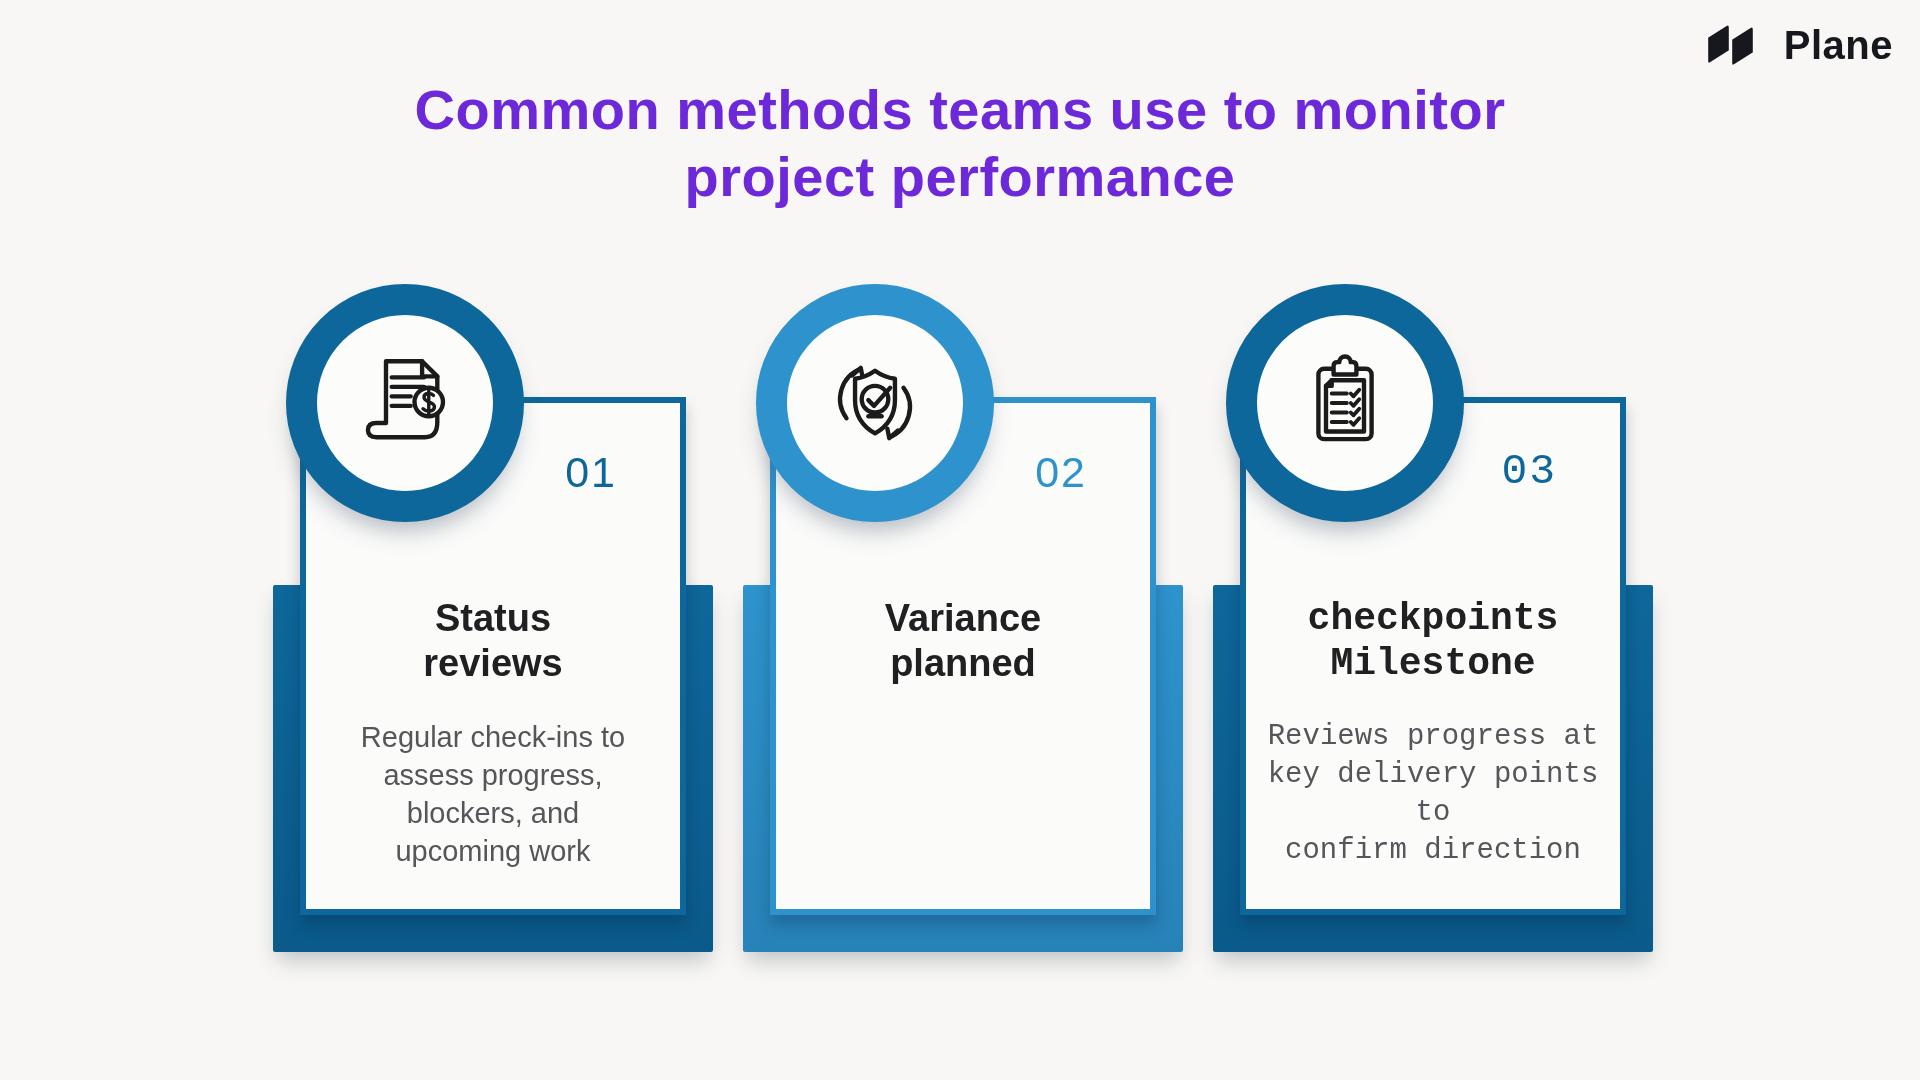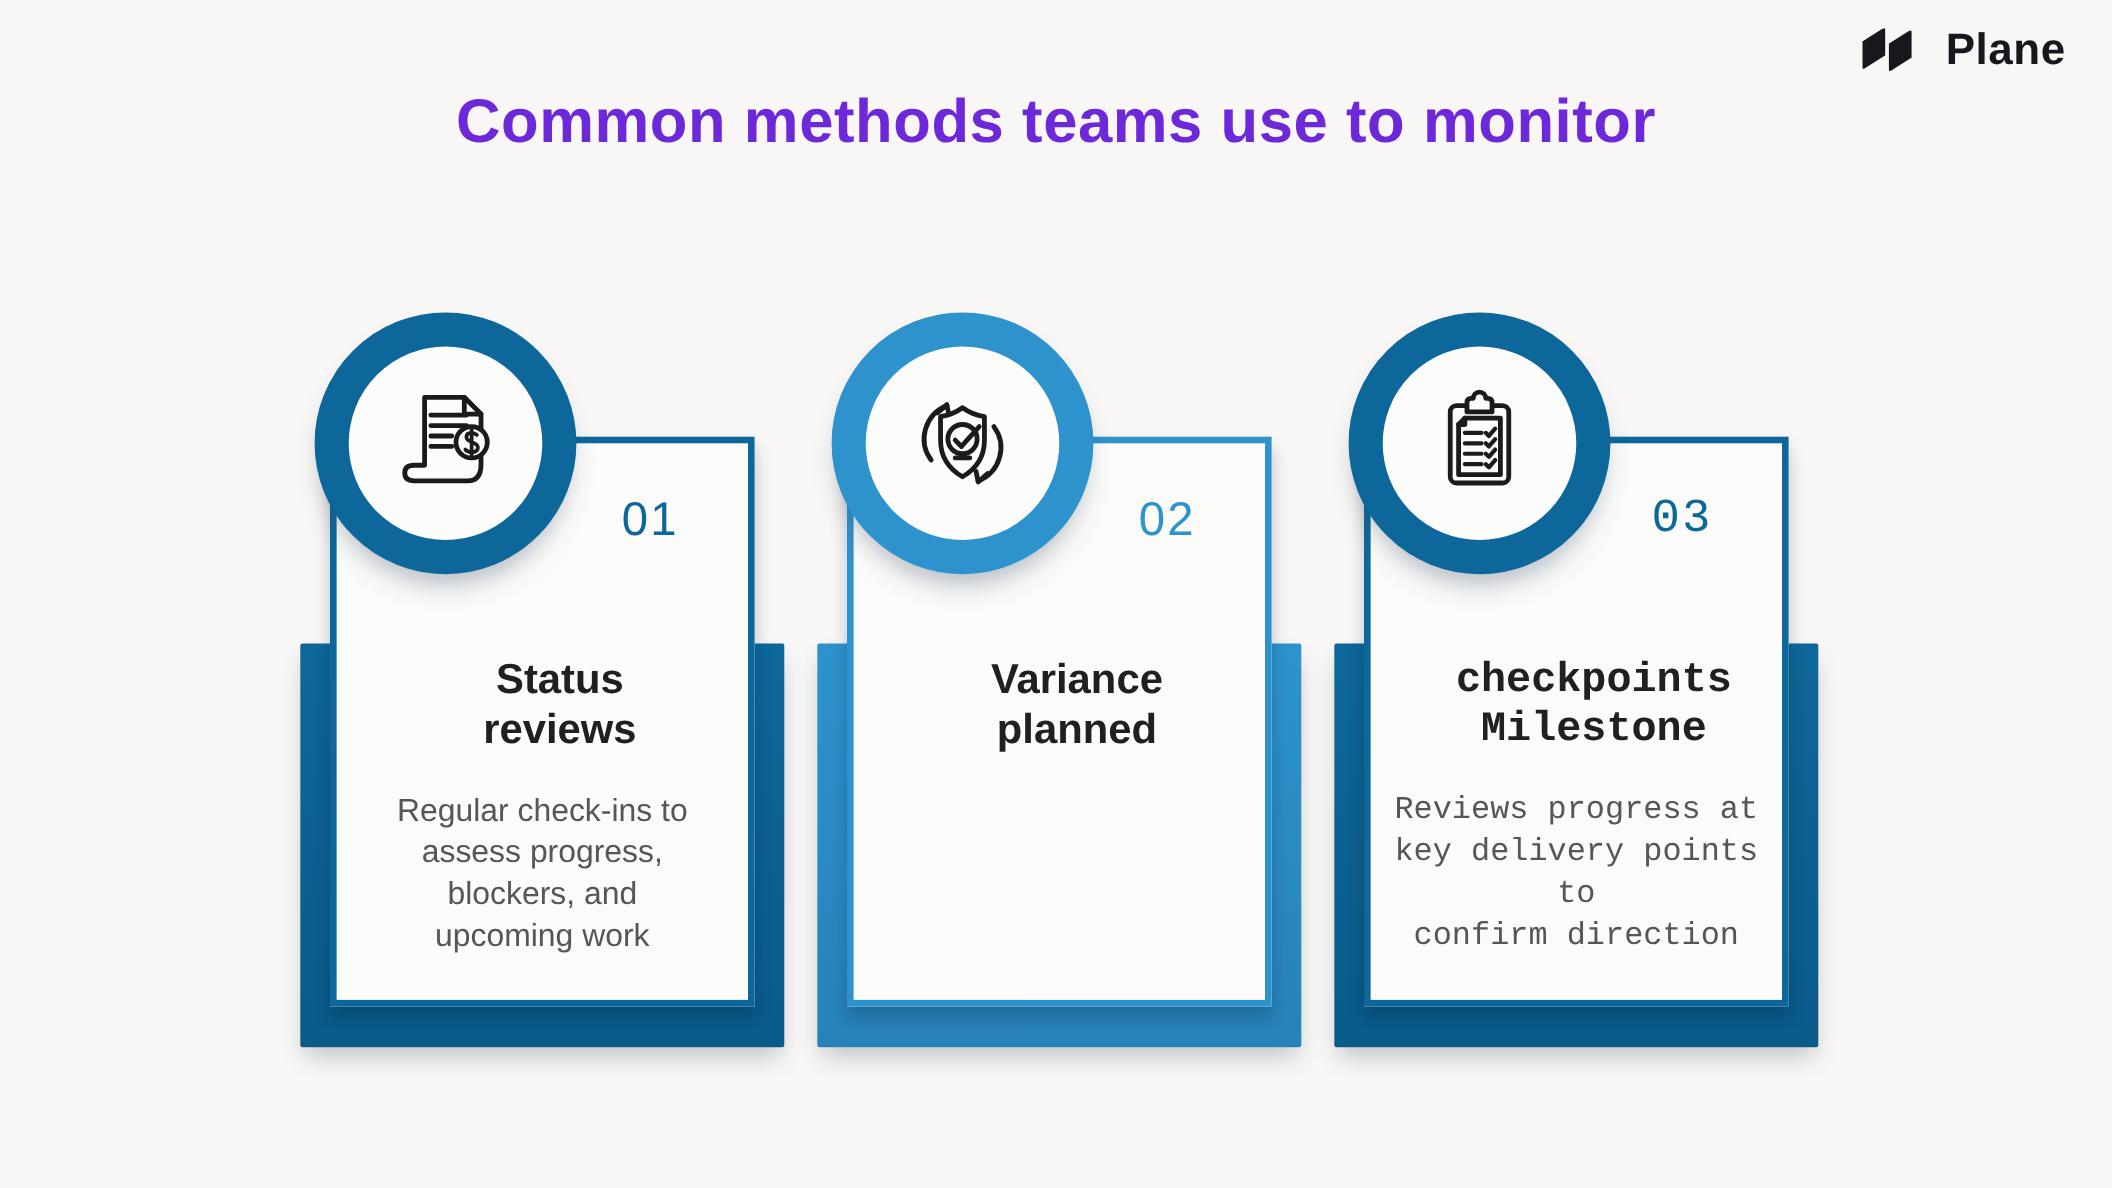--- a/index.html
+++ b/index.html
@@ -2,39 +2,39 @@
 <html><head>
 <meta charset="utf-8">
 <style>
   html,body{margin:0;padding:0;}
   body{font-family:"Liberation Sans","DejaVu Sans",sans-serif;background:#f8f7f5;}
   .stage{position:relative;width:1920px;height:1080px;background:#f8f7f5;overflow:hidden;}
 
   
   .main-title{position:absolute;top:76px;left:0;width:100%;text-align:center;
     font-size:56px;line-height:67px;font-weight:600;color:#6d28d9;letter-spacing:.5px;}
-  .logo{position:absolute;top:22px;right:42px;display:flex;align-items:center;gap:24px;}
+  .logo{position:absolute;top:22px;right:27px;display:flex;align-items:center;gap:24px;}
   .logo-mark{width:56px;height:46px;}
   .logo-text{font-size:40px;font-weight:600;color:#17171e;letter-spacing:.5px;}
 
   
   .group{position:absolute;top:280px;width:440px;height:690px;}
   .offset-rect{position:absolute;left:0;top:305px;width:440px;height:367px;z-index:1;
     background:linear-gradient(180deg,var(--accent) 0%,var(--accent-dark) 100%);
     border-radius:2px;box-shadow:0 12px 20px -4px rgba(50,60,80,.28);}
   .card{position:absolute;left:27px;top:117px;width:386px;height:518px;z-index:2;
     box-sizing:border-box;border:6px solid var(--accent);background:#fbfbfa;
     box-shadow:0 10px 14px rgba(0,20,45,.22);}
   .ring{position:absolute;left:13px;top:4px;width:238px;height:238px;z-index:3;
     box-sizing:border-box;border:31px solid var(--accent);border-radius:50%;background:#fcfcfb;
     box-shadow:0 16px 24px -8px rgba(40,60,80,.35);display:flex;align-items:center;justify-content:center;}
   .ring svg{width:114px;height:114px;}
   .card-number{position:absolute;top:44px;right:63px;font-size:43px;line-height:50px;
     font-weight:400;letter-spacing:2px;color:var(--accent);}
-  .card-title{position:absolute;top:193px;left:16px;width:100%;text-align:center;
+  .card-title{position:absolute;top:193px;left:0;width:100%;text-align:center;
     font-size:38px;line-height:45px;font-weight:600;color:#202022;}
   .card-body{position:absolute;top:311px;left:14px;right:14px;height:160px;
     display:flex;flex-direction:column;justify-content:center;text-align:center;
     font-size:29px;line-height:38px;color:#56565a;}
   .icon-stroke{stroke:#1b1b1b;stroke-width:4.6;fill:none;stroke-linecap:round;stroke-linejoin:round;}
   .icon-fill-bg{fill:#fcfcfb;}
 </style>
 </head>
 <body>
 
@@ -43,20 +43,21 @@
   <div class="logo">
     <svg class="logo-mark" viewBox="0 0 56 46">
       <path d="M3 15 L22 3 Q26 1 26 6 L26 29 L7 41 Q3 43.5 3 38.5 Z" fill="#17171e" stroke="#f8f7f5" stroke-width="2.4"></path>
       <path d="M27 17 L46 5 Q50 3 50 8 L50 31 L31 43 Q27 45.5 27 40.5 Z" fill="#17171e" stroke="#f8f7f5" stroke-width="2.4"></path>
     </svg>
     <span class="logo-text">Plane</span>
   </div>
 
   <div class="main-title">
     <div>Common methods teams use to monitor</div>
+    <div>project performance</div>
   </div>
 
   <div class="group" style="left: 273px; --accent: #0e679a; --accent-dark: #0a5a8a;">
     <div class="offset-rect"></div>
     <div class="card">
       <div class="card-number">01</div>
       <div class="card-title">
         <div>Status</div>
         <div>reviews</div>
       </div>

